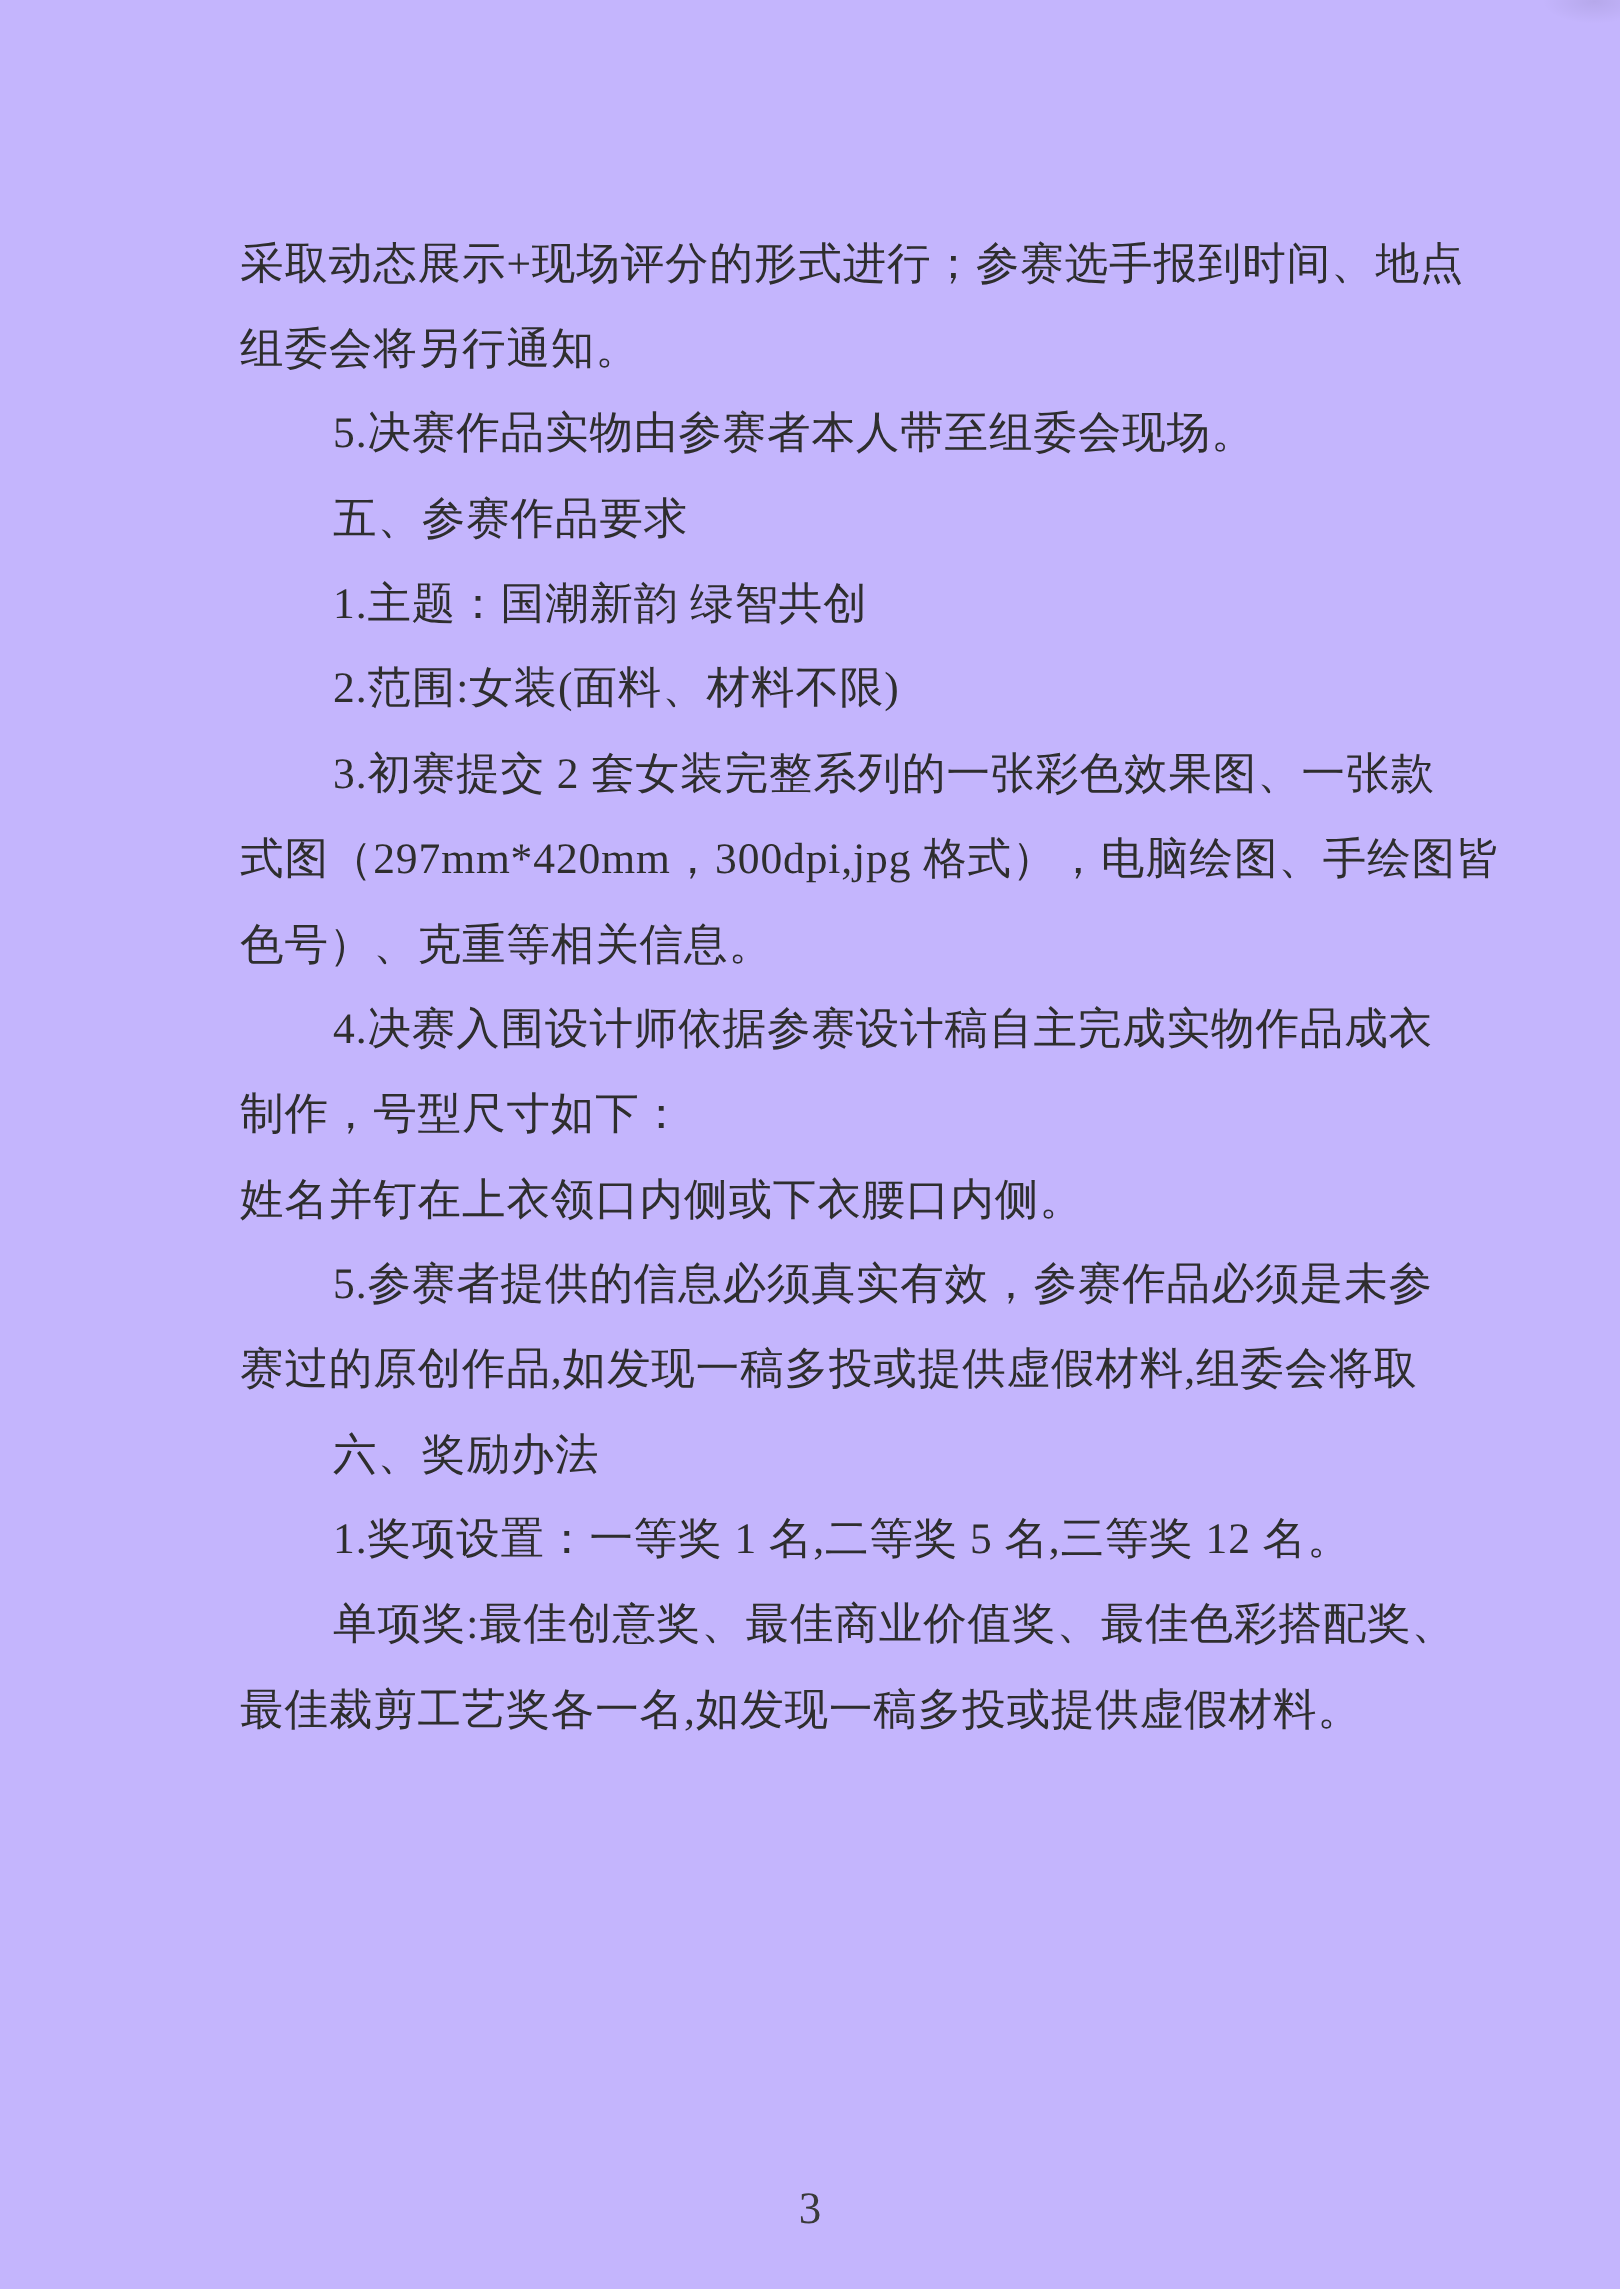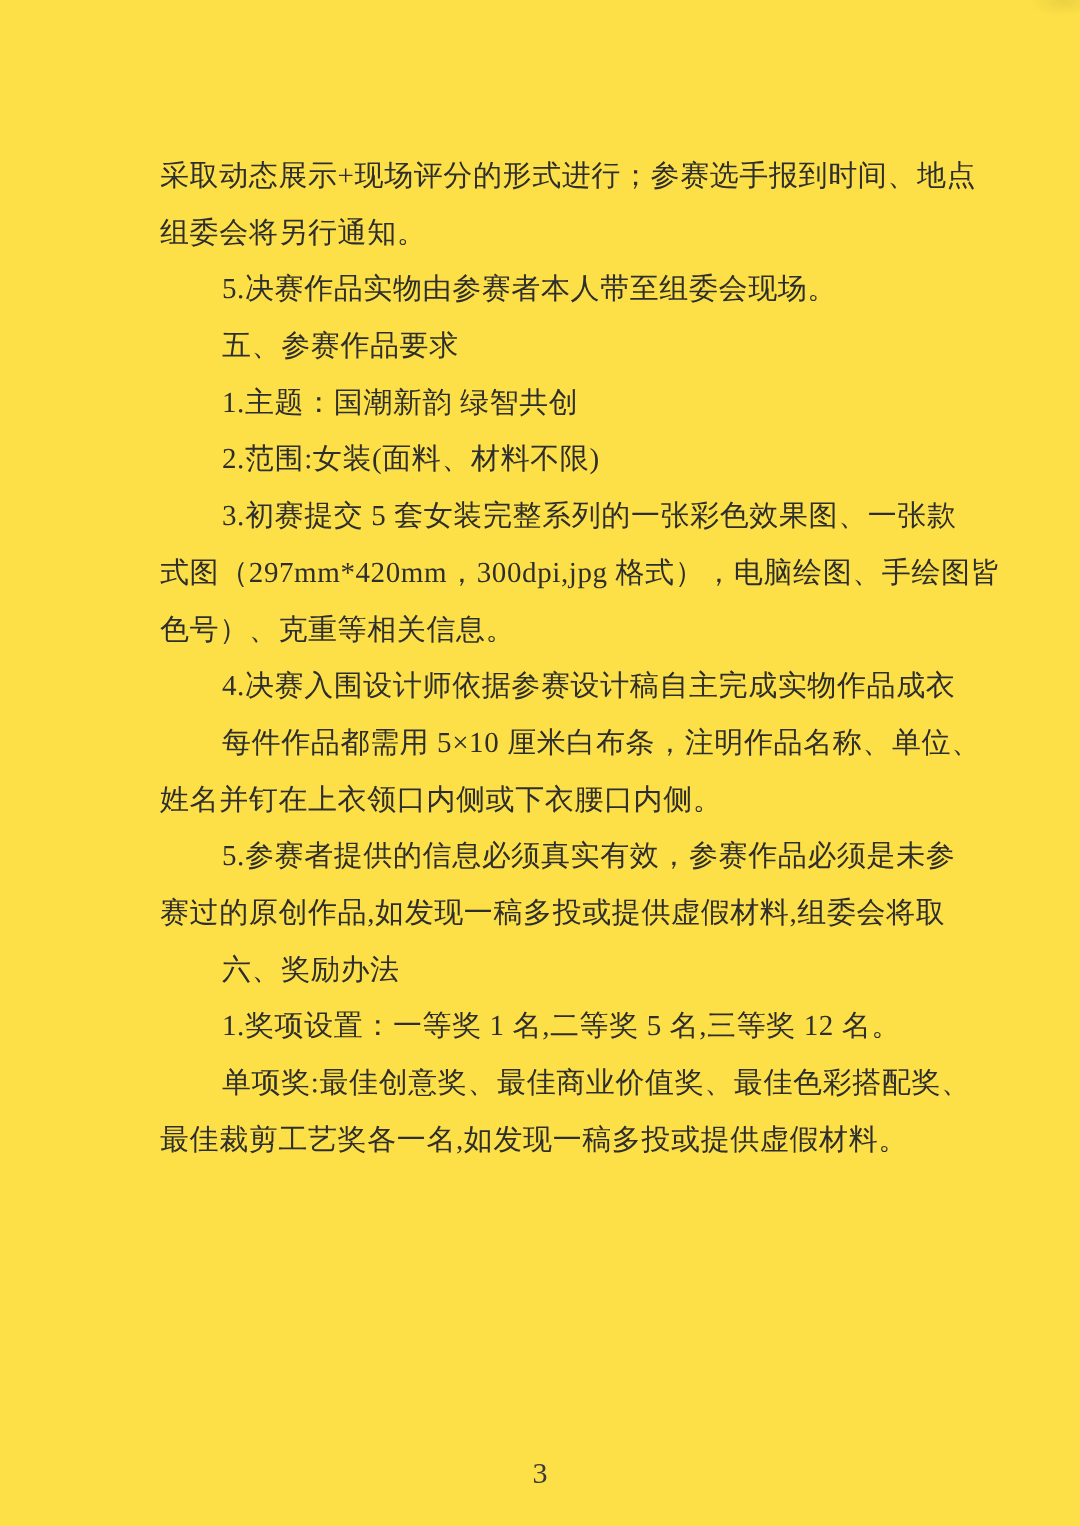--- a/index.html
+++ b/index.html
@@ -5,21 +5,21 @@
   html, body {
     margin: 0;
     padding: 0;
     background: #e8e8e8;
   }
   .page {
     position: relative;
     width: 1080px;
     height: 1526px;
     margin: 0 auto;
-    background: #fde047;
+    background: #c4b5fd;
     font-family: "Liberation Serif", "DejaVu Serif", serif;
     color: #2e2e2e;
     overflow: hidden;
   }
   
   .scan-smudge {
     position: absolute;
     top: -14px;
     right: -18px;
     width: 70px;
@@ -62,25 +62,25 @@
 <div class="page">
   <div class="scan-smudge"></div>
 
   <div class="textblock">
     <div class="line">采取动态展示+现场评分的形式进行；参赛选手报到时间、地点</div>
     <div class="line">组委会将另行通知。</div>
     <div class="line indent">5.决赛作品实物由参赛者本人带至组委会现场。</div>
     <div class="line indent">五、参赛作品要求</div>
     <div class="line indent">1.主题：国潮新韵 绿智共创</div>
     <div class="line indent">2.范围:女装(面料、材料不限)</div>
-    <div class="line indent">3.初赛提交 5 套女装完整系列的一张彩色效果图、一张款</div>
+    <div class="line indent">3.初赛提交 2 套女装完整系列的一张彩色效果图、一张款</div>
     <div class="line">式图（297mm*420mm，300dpi,jpg 格式），电脑绘图、手绘图皆</div>
     <div class="line">色号）、克重等相关信息。</div>
     <div class="line indent">4.决赛入围设计师依据参赛设计稿自主完成实物作品成衣</div>
-    <div class="line indent">每件作品都需用 5×10 厘米白布条，注明作品名称、单位、</div>
+    <div class="line">制作，号型尺寸如下：</div>
     <div class="line">姓名并钉在上衣领口内侧或下衣腰口内侧。</div>
     <div class="line indent">5.参赛者提供的信息必须真实有效，参赛作品必须是未参</div>
     <div class="line">赛过的原创作品,如发现一稿多投或提供虚假材料,组委会将取</div>
     <div class="line indent">六、奖励办法</div>
     <div class="line indent">1.奖项设置：一等奖 1 名,二等奖 5 名,三等奖 12 名。</div>
     <div class="line indent">单项奖:最佳创意奖、最佳商业价值奖、最佳色彩搭配奖、</div>
     <div class="line">最佳裁剪工艺奖各一名,如发现一稿多投或提供虚假材料。</div>
   </div>
 
   <div class="pagenum">3</div>

